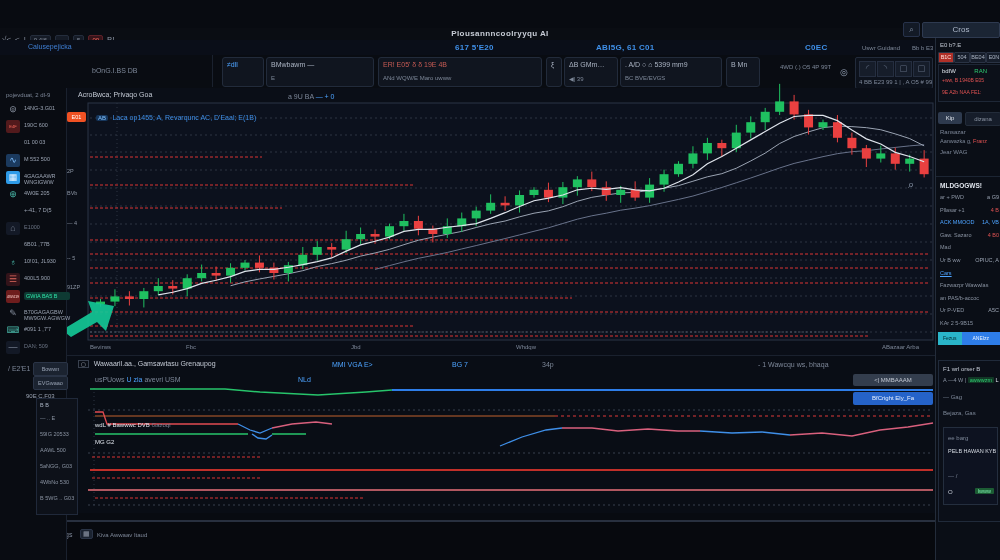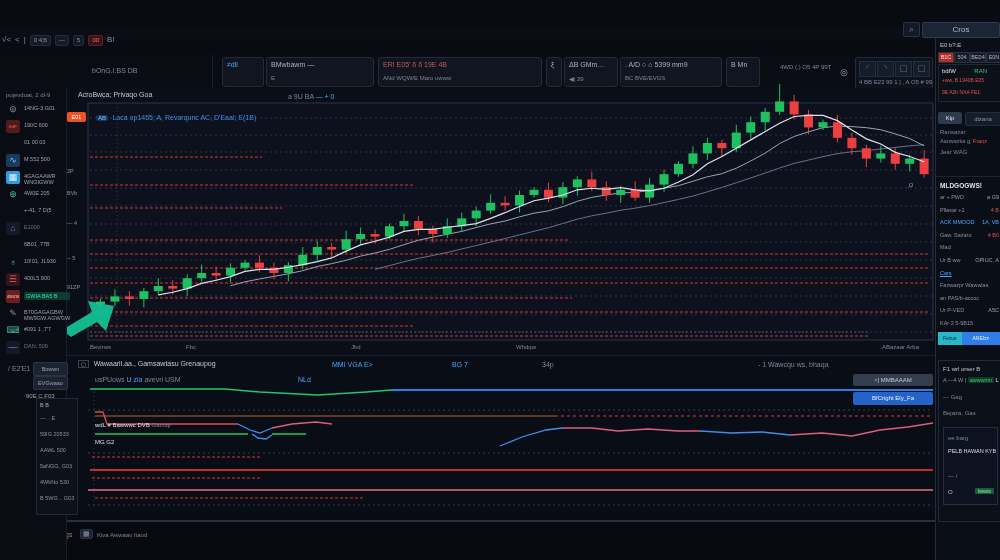--- a/index.html
+++ b/index.html
@@ -64,23 +64,32 @@
 </style>
 </head>
 <body>
 
 <div id="app">
 
 
   <div id="menustrip" class="abs">
     <span style="margin-left:2px" id="menu-icons"><span class="mi">√&lt;</span><span class="mi">&lt;</span><span class="mi">|</span><span class="mi box">0 4¦6</span><span class="mi box">—</span><span class="mi box">5</span><span class="mi box red">00</span><span class="mi">B!</span></span>
   </div>
+  <div id="app-title" class="abs">Plousannncoolryyqu  AI</div>
   <div id="searchbox" class="abs">⌕</div>
   <div id="cros-btn" class="abs">Cros</div>
 
+  <div id="infobar" class="abs">
+    <span class="abs" style="left:28px;top:3px;color:#3f7fd4;font-size:7px">Calusepejicka</span>
+    <span class="ib-val" style="left:455px">617 5'E20</span>
+    <span class="ib-val" style="left:596px">ABI5G,  61 C01</span>
+    <span class="ib-val" style="left:805px">C0EC</span>
+    <span class="abs t6 muted" style="left:862px;top:4px">Uswr Guidand</span>
+    <span class="abs t6 muted" style="left:912px;top:4px">Bb b E3</span>
+  </div>
 
   <div id="toolbar" class="abs">
     <div class="abs" style="left:0;top:0;width:212px;height:32px;border-right:1px solid #1a212e">
       <span class="abs t7 muted" style="left:92px;top:11px;white-space:nowrap">bOnG.I.BS DB</span>
     </div>
     <div id="toolbar-groups">
         <div class="tb-group abs" style="left: 222px; width: 40px;">
           <div class="tb-label" style="color: rgb(77, 163, 255);">≠dll</div>
         </div>
         <div class="tb-group abs" style="left: 266px; width: 106px;">

